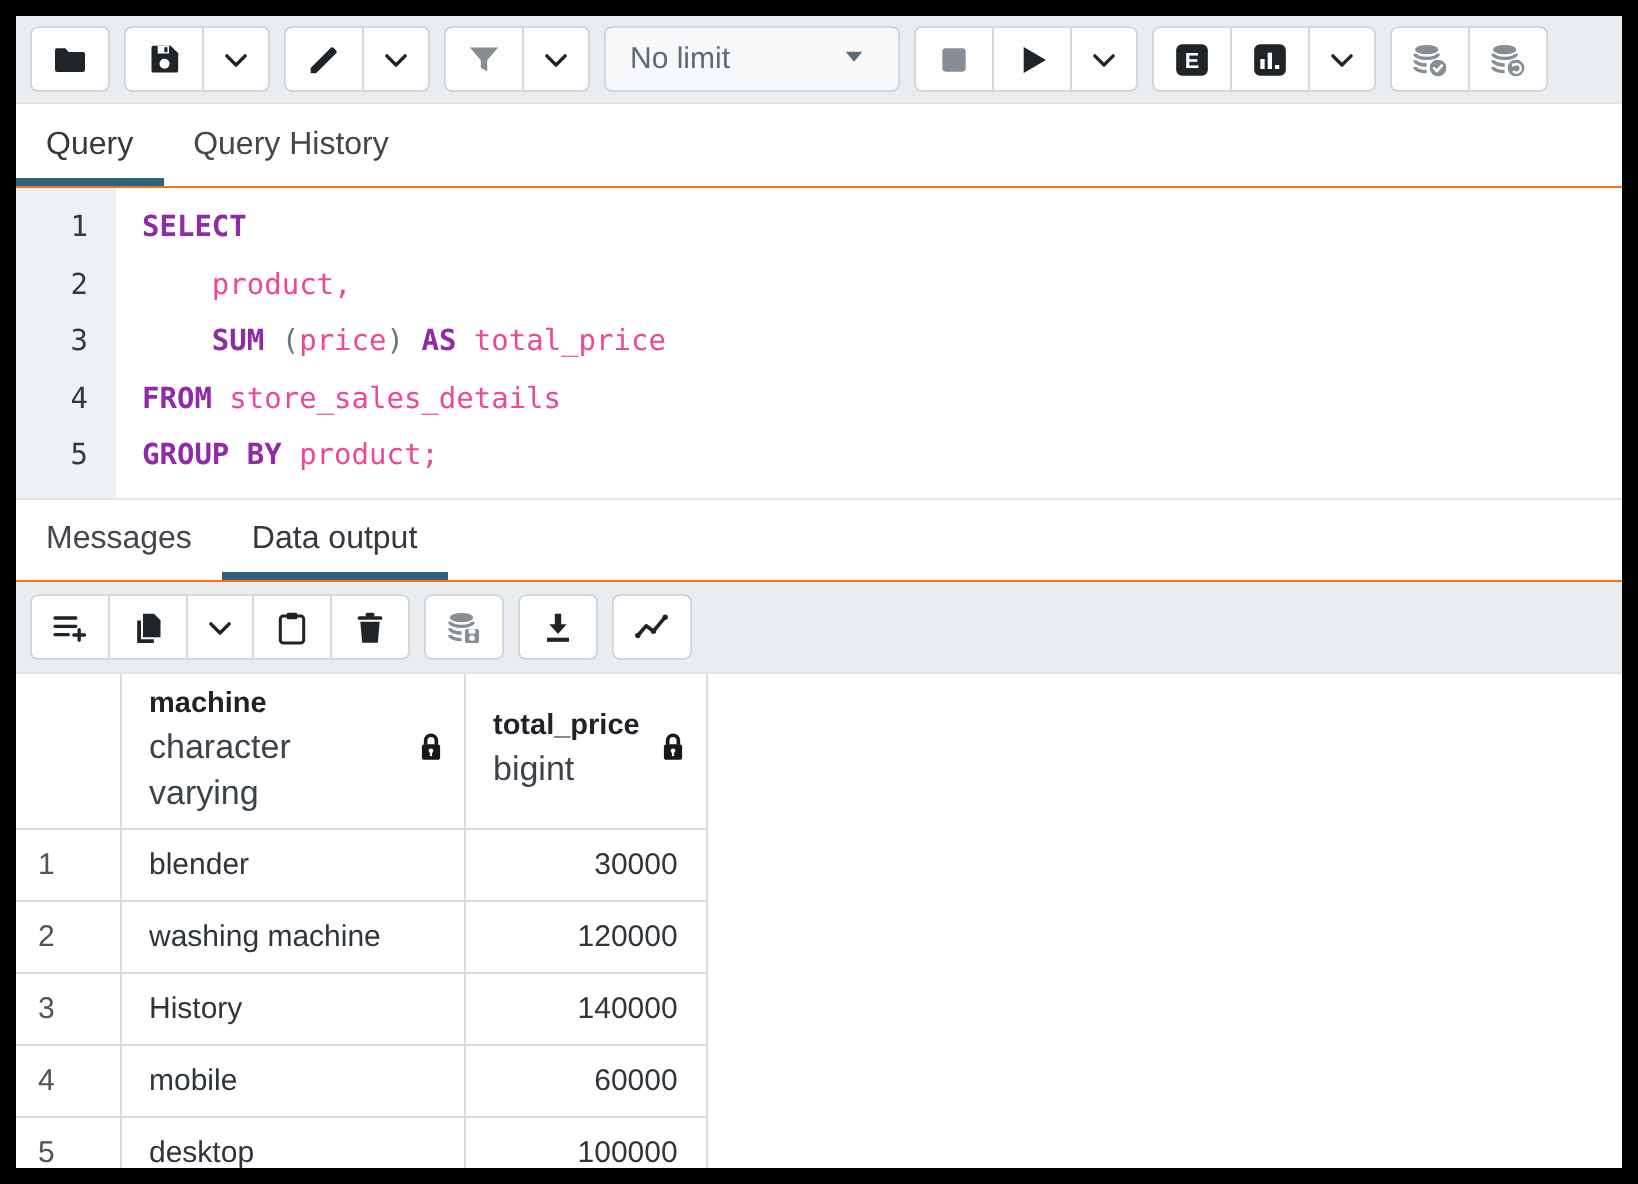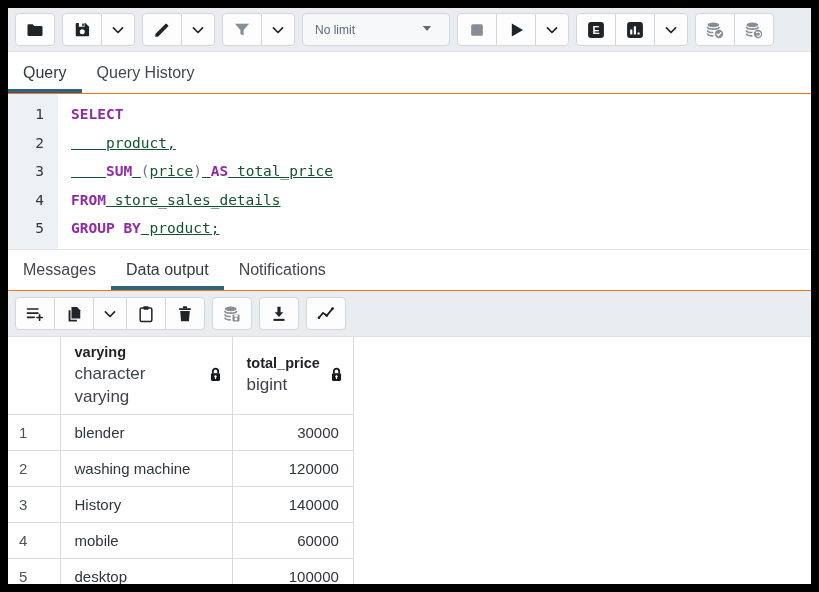--- a/index.html
+++ b/index.html
@@ -12,37 +12,37 @@
   .btn-group { display: flex; }
   .btn { height: 33px; min-width: 40px; padding: 0 6px; background: #fdfdfe; border: 1px solid #d3d7dc; display: flex; align-items: center; justify-content: center; color: #1f2429; cursor: pointer; }
   .btn + .btn { margin-left: -1px; }
   .btn-group .btn:first-child { border-radius: 4px 0 0 4px; }
   .btn-group .btn:last-child { border-radius: 0 4px 4px 0; }
   .btn-group .btn:only-child, .btn.single { border-radius: 4px; }
   .btn.narrow { min-width: 30px; }
   .btn.disabled { color: #868d94; }
   .btn svg { display: block; }
 
-  .limit-select { height: 33px; width: 148px; background: #f6f8f9; border: 1px solid #d3d7dc; border-radius: 4px; display: flex; align-items: center; justify-content: space-between; padding: 0 12px; color: #5c6b79; font-size: 12px; cursor: pointer; }
+  .limit-select { height: 33px; width: 148px; background: #f6f8f9; border: 1px solid #d3d7dc; border-radius: 4px; display: flex; align-items: center; justify-content: space-between; padding: 0 12px; color: #5c6b79; font-size: 15px; cursor: pointer; }
   .limit-select .caret { color: #5c6b79; }
 
   
   .tabrow { display: flex; align-items: stretch; background: #fff; border-bottom: 1px solid #f97316; }
   .tabrow.q { flex: 0 0 42px; }
   .tabrow.o { flex: 0 0 41px; }
   .tab { display: flex; align-items: center; padding: 0 15px; font-size: 16px; color: #41474d; position: relative; cursor: pointer; }
   .tab.active { color: #33393f; }
   .tab.active::after { content: ""; position: absolute; left: 0; right: 0; bottom: 0; height: 4px; background: #30617f; }
 
   
   .editor { flex: 0 0 156px; display: flex; font-family: "DejaVu Sans Mono", monospace; font-size: 14.5px; line-height: 28.5px; border-bottom: 1px solid #e2e5e8; overflow: hidden; }
   .gutter { width: 50px; background: #eef1f3; color: #2e3943; text-align: right; padding: 6px 14px 0 0; flex: 0 0 auto; }
   .code { flex: 1; padding: 6px 0 0 13px; white-space: pre; color: #3a424a; cursor: text; }
   .code .kw { color: #902aa6; font-weight: bold; }
-  .code .id { color: #14532d; text-decoration: underline; }
+  .code .id { color: #ec4899; }
   .code .pn { color: #6a737b; }
 
   
   .toolbar.results { flex: 0 0 46px; }
 
   
   .grid-area { flex: 1; background: #fff; overflow: hidden; }
   table.grid { border-collapse: collapse; font-size: 15px; color: #2e353c; }
   .grid th, .grid td { border-right: 1px solid #d8dbde; border-bottom: 1px solid #d8dbde; background: #fff; }
   .grid th { text-align: left; font-weight: normal; padding: 6px 10px 6px 14px; height: 53px; vertical-align: middle; }
@@ -221,21 +221,20 @@
           <div>3</div>
           <div>4</div>
           <div>5</div>
         </div>
       <div class="code" id="code"><div><span class="kw">SELECT</span></div><div><span class="id">    product,</span></div><div><span class="id">    </span><span class="kw">SUM</span><span class="id"> </span><span class="pn">(</span><span class="id">price</span><span class="pn">)</span><span class="id"> </span><span class="kw">AS</span><span class="id"> total_price</span></div><div><span class="kw">FROM</span><span class="id"> store_sales_details</span></div><div><span class="kw">GROUP BY</span><span class="id"> product;</span></div></div>
     </div>
 
     <div class="tabrow o" id="output-tabs">
         <div class="tab">Messages</div>
         <div class="tab active">Data output</div>
-        <div class="tab">Notifications</div>
       </div>
 
     <div class="toolbar results" id="results-toolbar">
         <div class="btn-group">
           <div class="btn">
             <span>
               <svg width="20" height="20" viewBox="0 0 24 24" xmlns="http://www.w3.org/2000/svg">
                 <path d="M3 6h12.5M3 11h12.5M3 16h8" stroke="currentColor" stroke-width="2" stroke-linecap="round"></path>
                 <path d="M17.5 13v6.4M14.3 16.2h6.4" stroke="currentColor" stroke-width="2" stroke-linecap="round"></path>
               </svg>
@@ -314,21 +313,21 @@
       </div>
 
     <div class="grid-area">
       <table class="grid">
         <thead>
             <tr id="grid-head">
               <th class="corner"></th>
               <th>
                 <div class="col-head">
                   <div class="col-names">
-                    <span class="col-name">varying</span>
+                    <span class="col-name">machine</span>
                     <span class="col-type">character varying</span>
                   </div>
                   <span class="lock"><svg width="13" height="15" viewBox="0 0 24 28" xmlns="http://www.w3.org/2000/svg">
                       <path d="M7 12V8a5 5 0 0 1 10 0v4" fill="none" stroke="currentColor" stroke-width="3.4"></path>
                       <rect x="3.5" y="11.5" width="17" height="14.5" rx="2.5" fill="currentColor"></rect>
                       <circle cx="12" cy="17.5" r="2.2" fill="#fff"></circle>
                       <rect x="11" y="18.5" width="2" height="4" fill="#fff"></rect>
                     </svg></span>
                 </div>
               </th>

